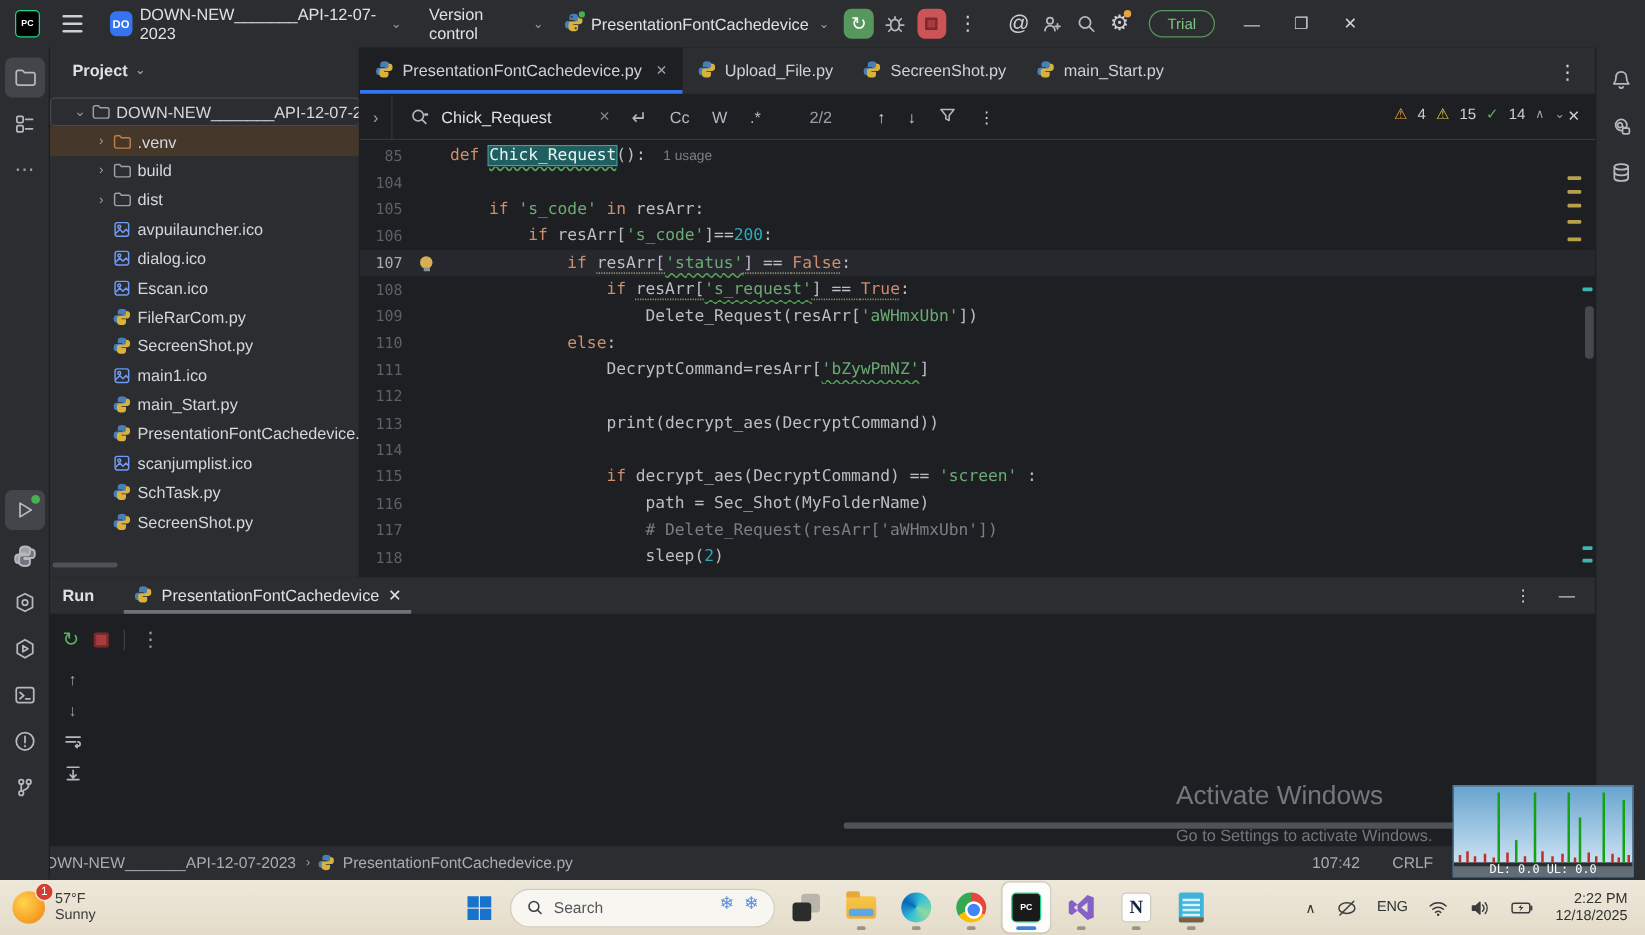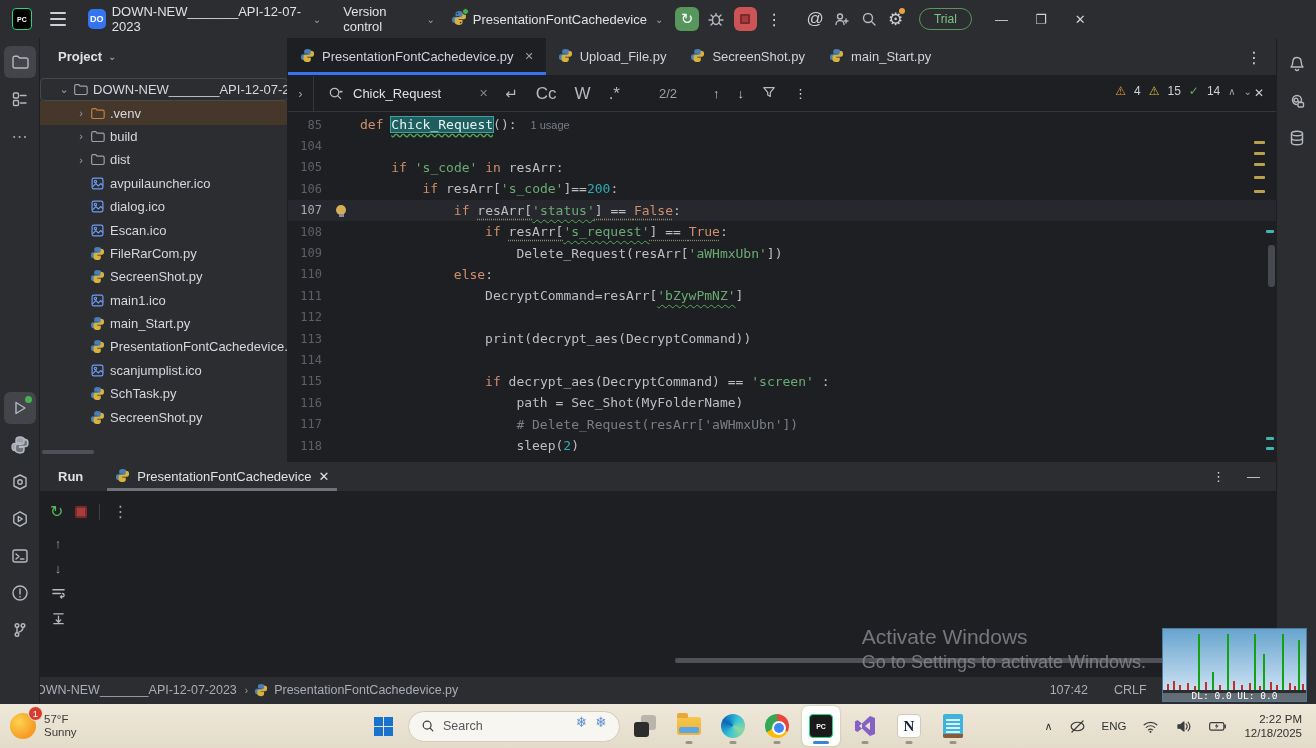--- a/index.html
+++ b/index.html
@@ -63,21 +63,21 @@
   .etab .tclose { color:#9da0a8; font-size:11px; margin-left:4px; }
   .tab-kebab { position:absolute; right:14px; top:10px; color:#ced0d6; }
 
   .searchbar { height:36px; display:flex; align-items:center; background:#1e1f22; border-bottom:1px solid #34363a;
                color:#ced0d6; font-size:13px; }
   .sb-expander { width:26px; text-align:center; color:#9da0a8; border-right:1px solid #34363a; height:100%;
                  display:flex; align-items:center; justify-content:center; }
   .sb-q { margin-left:14px; display:flex; align-items:center; }
   .sb-query { margin-left:10px; width:118px; color:#dfe1e5; }
   .sb-x { color:#80838a; margin:0 8px; font-size:11px; }
-  .sb-tgl { color:#b6b9c0; margin:0 9px; font-size:17px; }
+  .sb-tgl { color:#b6b9c0; margin:0 9px; font-size:13px; }
   .sb-count { color:#9da0a8; margin:0 10px; }
   .sb-nav { color:#ced0d6; margin:0 9px; font-size:13px; }
   .sb-close { position:absolute; right:12px; top:48px; color:#ced0d6; font-size:12px; }
 
   .code-wrap { position:absolute; left:0; top:76px; width:988px; height:348px; overflow:hidden; }
   .code-row { height:21.4px; display:flex; align-items:center; font-family:"DejaVu Sans Mono","Liberation Mono",monospace;
               font-size:13px; position:relative; }
   .code-row.current { background:#26282e; }
   .lnum { width:34px; flex:0 0 34px; text-align:right; color:#5c6066; font-size:12px;
           font-family:"DejaVu Sans Mono",monospace; }
@@ -102,37 +102,37 @@
 
   .smark { position:absolute; width:11px; height:3px; border-radius:1px; }
   .smark.yellow { background:#b8a14a; left:966px; }
   .smark.teal { background:#3fb6b2; width:8px; left:978px; }
   .vthumb { position:absolute; left:980px; top:207px; width:7px; height:42px; border-radius:3px; background:#45484e; }
 
   
   .run-panel { position:absolute; left:40px; top:462px; width:1236px; height:214px; background:#1e1f22; }
   .run-header { height:30px; background:#2b2d30; border-bottom:1px solid #1e1f22; display:flex; align-items:center;
                 color:#dfe1e5; font-size:13px; position:relative; }
-  .run-title { font-weight:bold; margin-left:18px; }
+  .run-title { font-weight:bold; margin-left:10px; }
   .run-tab { display:flex; align-items:center; gap:7px; margin-left:28px; height:100%; position:relative; padding:0 4px; }
   .run-tab::after { content:""; position:absolute; left:-4px; right:-4px; bottom:0; height:3px; background:#6e7178; }
   .run-hdr-icons { position:absolute; right:16px; display:flex; gap:22px; color:#ced0d6; }
   .run-toolbar { position:absolute; left:10px; top:40px; display:flex; align-items:center; gap:12px; }
   .run-toolbar .rr { color:#57b65c; font-size:16px; }
   .run-toolbar .stp { width:12px; height:12px; background:#a83b3d; border:2px solid #7c2a2c; border-radius:2px; }
   .run-toolbar .sep { width:1px; height:16px; background:#3c3e42; }
   .run-toolbar .kb { color:#9da0a8; }
   .run-lcol { position:absolute; left:0; top:66px; width:36px; bottom:0; display:flex; flex-direction:column;
               align-items:center; gap:10px; color:#9da0a8; font-size:13px; padding-top:8px; }
   .run-lcol .gli { height:18px; display:flex; align-items:center; }
   .console-hscroll { position:absolute; left:635px; top:196px; width:592px; height:5px; background:#505257; border-radius:2px; }
 
   .watermark { position:absolute; right:130px; top:163px; text-align:left; color:#84878d; opacity:.85; }
   .watermark .l1 { font-size:21px; }
-  .watermark .l2 { font-size:18px; margin-top:3px; }
+  .watermark .l2 { font-size:13px; margin-top:12px; }
 
   
   .statusbar { position:absolute; left:0; top:676px; width:1316px; height:27px; background:#2b2d30;
                border-top:1px solid #1e1f22; display:flex; align-items:center; font-size:12.5px; color:#a8adb5; }
   .sb-left { display:flex; align-items:center; gap:6px; margin-left:12px; }
   .sb-right { margin-left:auto; display:flex; align-items:center; gap:26px; margin-right:14px; }
   .sb-winico { width:9px; height:9px; border:1.5px solid #6f9cf5; border-radius:2px; }
 
   
   .netmon { position:absolute; left:1162px; top:628px; width:145px; height:74px; z-index:6;

